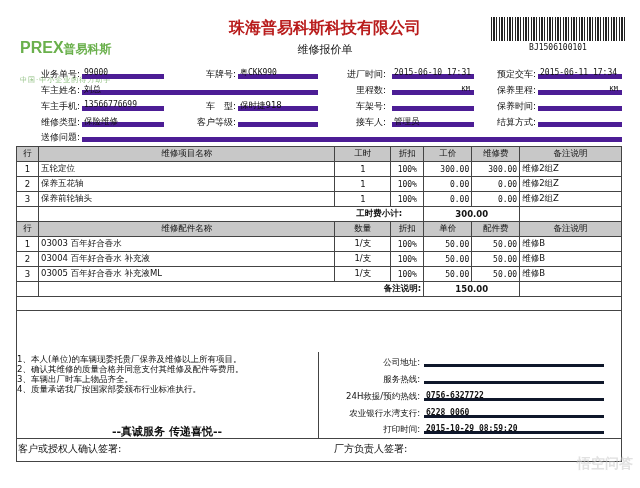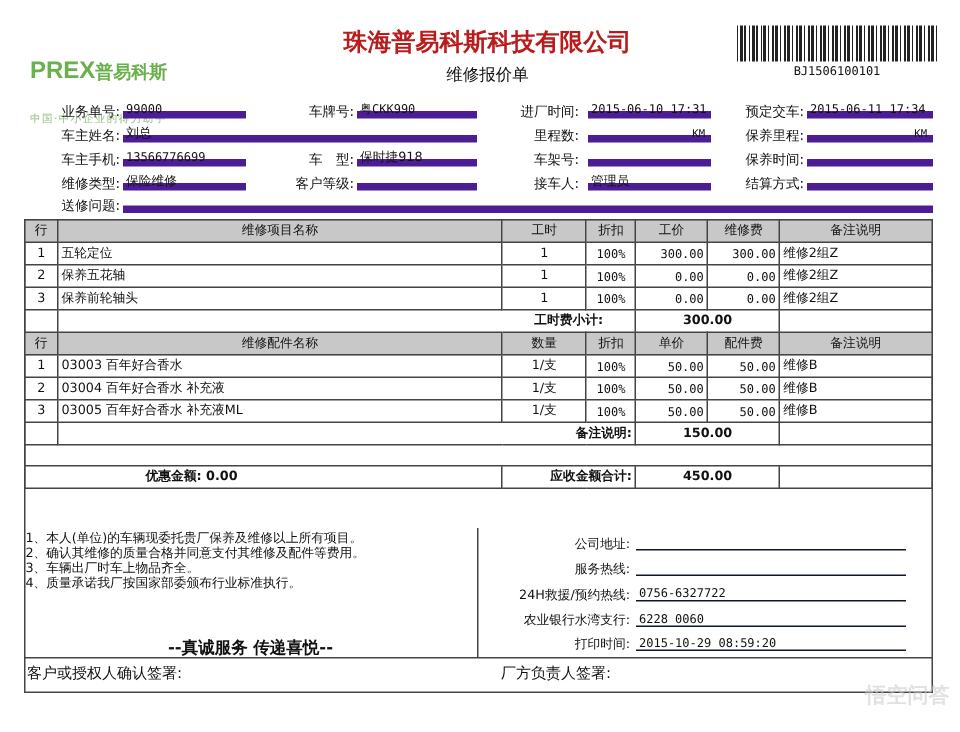--- a/index.html
+++ b/index.html
@@ -33,21 +33,21 @@
   .r { text-align: right; font-family: "DejaVu Sans Mono", monospace; font-size: 8px; }
   .mono { font-family: "DejaVu Sans Mono", monospace; font-size: 8px; }
   .bold { font-weight: bold; }
 
   .notes { position: absolute; left: 17px; top: 354px; width: 300px; font-size: 8.5px; line-height: 10px; }
   .slogan2 { position: absolute; left: 17px; top: 424px; width: 300px; text-align: center; font-size: 11px; font-weight: bold; }
   .vline { position: absolute; left: 318px; top: 352px; width: 1px; height: 86px; background: #444; }
   .hline { position: absolute; left: 16px; width: 606px; height: 1px; background: #444; }
 
   .info .lbl { position: absolute; text-align: right; font-size: 8.5px; white-space: nowrap; }
-  .info .val { position: absolute; border-bottom: 1px solid #0f172a; height: 11px; font-size: 8px; font-family: "DejaVu Sans Mono", monospace; padding-left: 2px; line-height: 11px; white-space: nowrap; }
+  .info .val { position: absolute; border-bottom: 3px solid #0f172a; height: 11px; font-size: 8px; font-family: "DejaVu Sans Mono", monospace; padding-left: 2px; line-height: 11px; white-space: nowrap; font-weight: bold; }
 
   .sign { position: absolute; top: 442px; font-size: 10px; }
   .watermark { position: absolute; left: 558px; top: 455px; font-size: 14px; color: rgba(200,200,200,0.55); font-weight: bold; margin-left: 19px; }
 </style>
 </head>
 <body>
 
 <div class="logo">
   <div class="brand"><span style="font-size:16px">PREX</span><span>普易科斯</span></div>
   <div class="slogan">中国·中小企业的得力助手</div>
@@ -198,29 +198,20 @@
   <tr>
     <td></td>
     <td style="border-right:none"></td>
     <td colspan="2" class="bold" style="text-align:right;border-left:none">备注说明:</td>
     <td colspan="2" class="c bold">150.00</td>
     <td></td>
   </tr>
   <tr>
         <td colspan="7" style="height:14px"></td>
       </tr>
-  <tr>
-    <td colspan="2" class="bold" style="padding-left:80px">
-      <span>优惠金额:</span>
-      <span>0.00</span>
-    </td>
-    <td colspan="2" class="bold" style="text-align:right">应收金额合计:</td>
-    <td colspan="2" class="c bold">450.00</td>
-    <td></td>
-  </tr>
 </tbody>
   </table>
 
 <div class="notes">
   <div>1、本人(单位)的车辆现委托贵厂保养及维修以上所有项目。</div>
   <div>2、确认其维修的质量合格并同意支付其维修及配件等费用。</div>
   <div>3、车辆出厂时车上物品齐全。</div>
   <div>4、质量承诺我厂按国家部委颁布行业标准执行。</div>
 </div>
 <div class="slogan2">--真诚服务 传递喜悦--</div>

